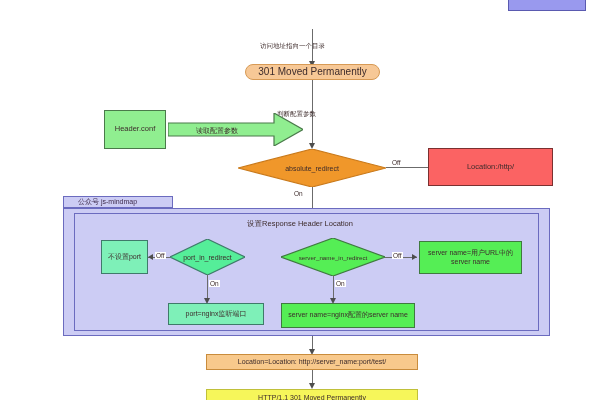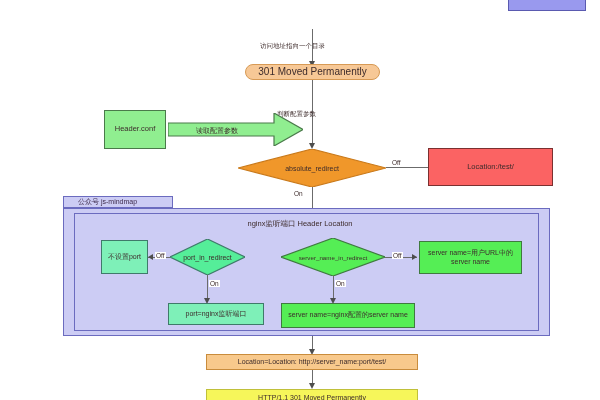--- a/index.html
+++ b/index.html
@@ -210,35 +210,35 @@
     <svg width="148" height="38" viewBox="0 0 148 38">
       <polygon points="74,0 148,19 74,38 0,19" fill="#f0972a" stroke="#c9791a" stroke-width="1.2"></polygon>
     </svg>
     <div class="diamond-label">absolute_redirect</div>
   </div>
 
   <div class="hline" style="left:386px; top:167px; width:42px;"></div>
   <div class="edge-label" style="left:392px; top:159px;">Off</div>
 
   <div class="node box-red" style="left:428px; top:148px; width:125px; height:38px;">
-    <span>Location:/test/</span>
+    <span>Location:/http/</span>
   </div>
 
   <div class="vline" style="left:312px; top:187px; height:28px;"></div>
   <div class="arrow-down" style="left:309px; top:212px;"></div>
   <div class="edge-label" style="left:294px; top:190px;">On</div>
 
   <div class="container-tab" style="left:63px; top:196px; width:110px; height:12px;">
     <span>公众号 js-mindmap</span>
   </div>
   <div class="container-outer" style="left:63px; top:208px; width:487px; height:128px;"></div>
 
   <div class="container-inner" style="left:74px; top:213px; width:465px; height:118px;"></div>
 
-  <div class="inner-title" style="top:219px;">nginx监听端口 Header Location</div>
+  <div class="inner-title" style="top:219px;">设置Response Header Location</div>
 
   <div class="node box-mint" style="left:101px; top:240px; width:47px; height:34px;">
     <span>不设置port</span>
   </div>
 
   <div class="hline" style="left:148px; top:257px; width:22px;"></div>
   <div class="arrow-left" style="left:148px; top:254px;"></div>
   <div class="edge-label-boxed" style="left:155px; top:252px;">Off</div>
 
   <div class="diamond-wrap" style="left:170px; top:239px; width:75px; height:36px;">

